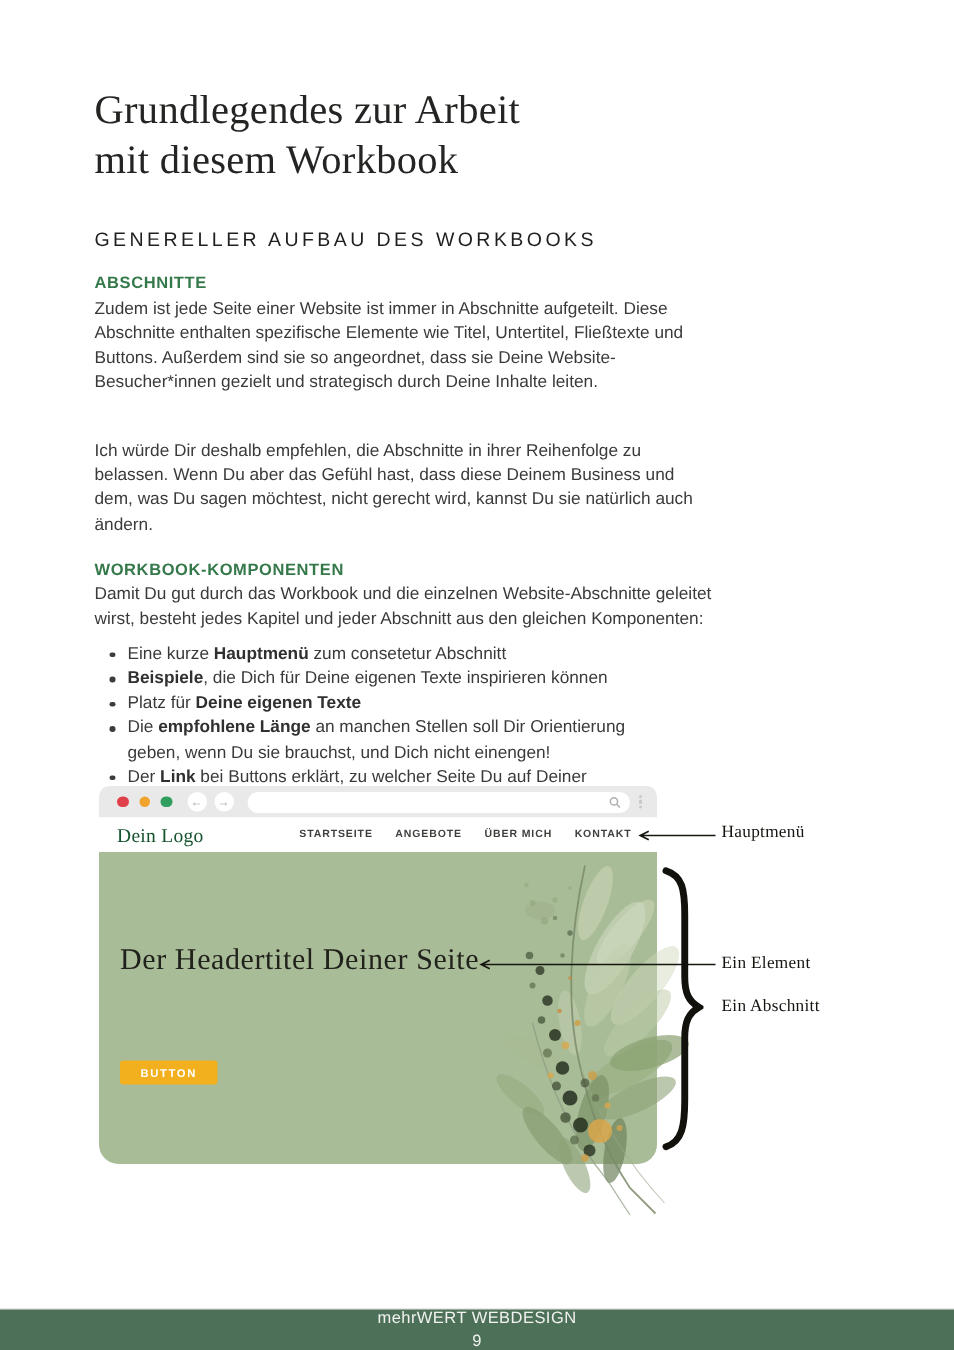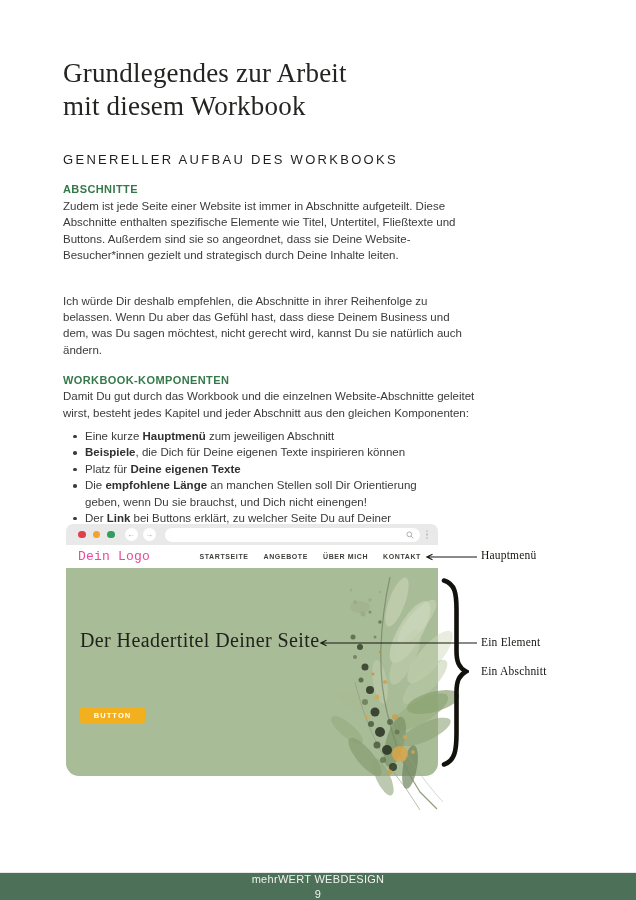--- a/index.html
+++ b/index.html
@@ -36,21 +36,21 @@
   .dot + .dot{margin-left:7px;}
   .nav-circle{width:13px;height:13px;border-radius:50%;background:#fff;color:#a3a3a3;flex:none;
     display:flex;align-items:center;justify-content:center;font-size:8px;line-height:1;}
   .nav-circle.back{margin-left:10px;} .nav-circle.fwd{margin-left:5px;}
   .url-bar{flex:1;height:14px;background:#fff;border-radius:7px;margin:0 5px 0 9px;
     display:flex;align-items:center;justify-content:flex-end;padding:0 6px;}
   .kebab{display:flex;flex-direction:column;gap:1.6px;flex:none;padding:2px 1px;}
   .kebab i{width:2.2px;height:2.2px;border-radius:50%;background:#c9c9c9;}
   .navbar{height:23px;background:#fff;display:flex;align-items:center;justify-content:space-between;
     padding:0 17px 0 12px;}
-  .site-logo{font-family:Liberation Mono, monospace;font-size:13px;color:#ec4899;letter-spacing:.2px;}
+  .site-logo{font-family:Liberation Serif, serif;font-size:13px;color:#14532d;letter-spacing:.2px;}
   .nav-links{display:flex;gap:15px;}
   .nav-links span{font-size:7px;font-weight:600;letter-spacing:.6px;color:#3f3f3c;cursor:pointer;}
   .hero{position:relative;height:208px;background:var(--hero-sage);border-radius:0 0 13px 13px;}
   .hero-title{position:absolute;left:14px;top:61px;font-family:"Liberation Serif","DejaVu Serif",serif;
     font-weight:500;font-size:20px;color:#22221c;letter-spacing:.4px;}
   .hero-sub{position:absolute;left:14px;top:89px;width:300px;font-size:10.5px;line-height:16px;
     color:#3b4034;white-space:pre-line;}
   .hero-button{position:absolute;left:14px;top:139px;width:65px;height:16px;border:none;border-radius:2px;
     background:var(--button-amber);color:#fff;font-family:Liberation Sans, sans-serif;
     font-size:7.5px;font-weight:700;letter-spacing:1.1px;display:flex;align-items:center;justify-content:center;
@@ -79,21 +79,21 @@
     </h1>
     <h2 class="section-heading">GENERELLER AUFBAU DES WORKBOOKS</h2>
 
     <h3 class="sub-heading">ABSCHNITTE</h3>
     <p class="body-p">Zudem ist jede Seite einer Website ist immer in Abschnitte aufgeteilt. Diese Abschnitte enthalten spezifische Elemente wie Titel, Untertitel, Fließtexte und Buttons. Außerdem sind sie so angeordnet, dass sie Deine Website-Besucher*innen gezielt und strategisch durch Deine Inhalte leiten.</p>
     <p class="body-p">Ich würde Dir deshalb empfehlen, die Abschnitte in ihrer Reihenfolge zu belassen. Wenn Du aber das Gefühl hast, dass diese Deinem Business und dem, was Du sagen möchtest, nicht gerecht wird, kannst Du sie natürlich auch ändern.</p>
 
     <h3 class="sub-heading">WORKBOOK-KOMPONENTEN</h3>
     <p class="intro-p">Damit Du gut durch das Workbook und die einzelnen Website-Abschnitte geleitet wirst, besteht jedes Kapitel und jeder Abschnitt aus den gleichen Komponenten:</p>
     <ul class="bullets">
-      <li><span>Eine kurze </span><b>Hauptmenü</b><span> zum jeweiligen Abschnitt</span></li>
+      <li><span>Eine kurze </span><b>Hauptmenü</b><span> zum consetetur Abschnitt</span></li>
       <li><span></span><b>Beispiele</b><span>, die Dich für Deine eigenen Texte inspirieren können</span></li>
       <li><span>Platz für </span><b>Deine eigenen Texte</b><span></span></li>
       <li><span>Die </span><b>empfohlene Länge</b><span> an manchen Stellen soll Dir Orientierung
 geben, wenn Du sie brauchst, und Dich nicht einengen!</span></li>
       <li><span>Der </span><b>Link</b><span> bei Buttons erklärt, zu welcher Seite Du auf Deiner
 Website dann verlinken solltest</span></li>
     </ul>
   </div>
 
   <div class="browser">

